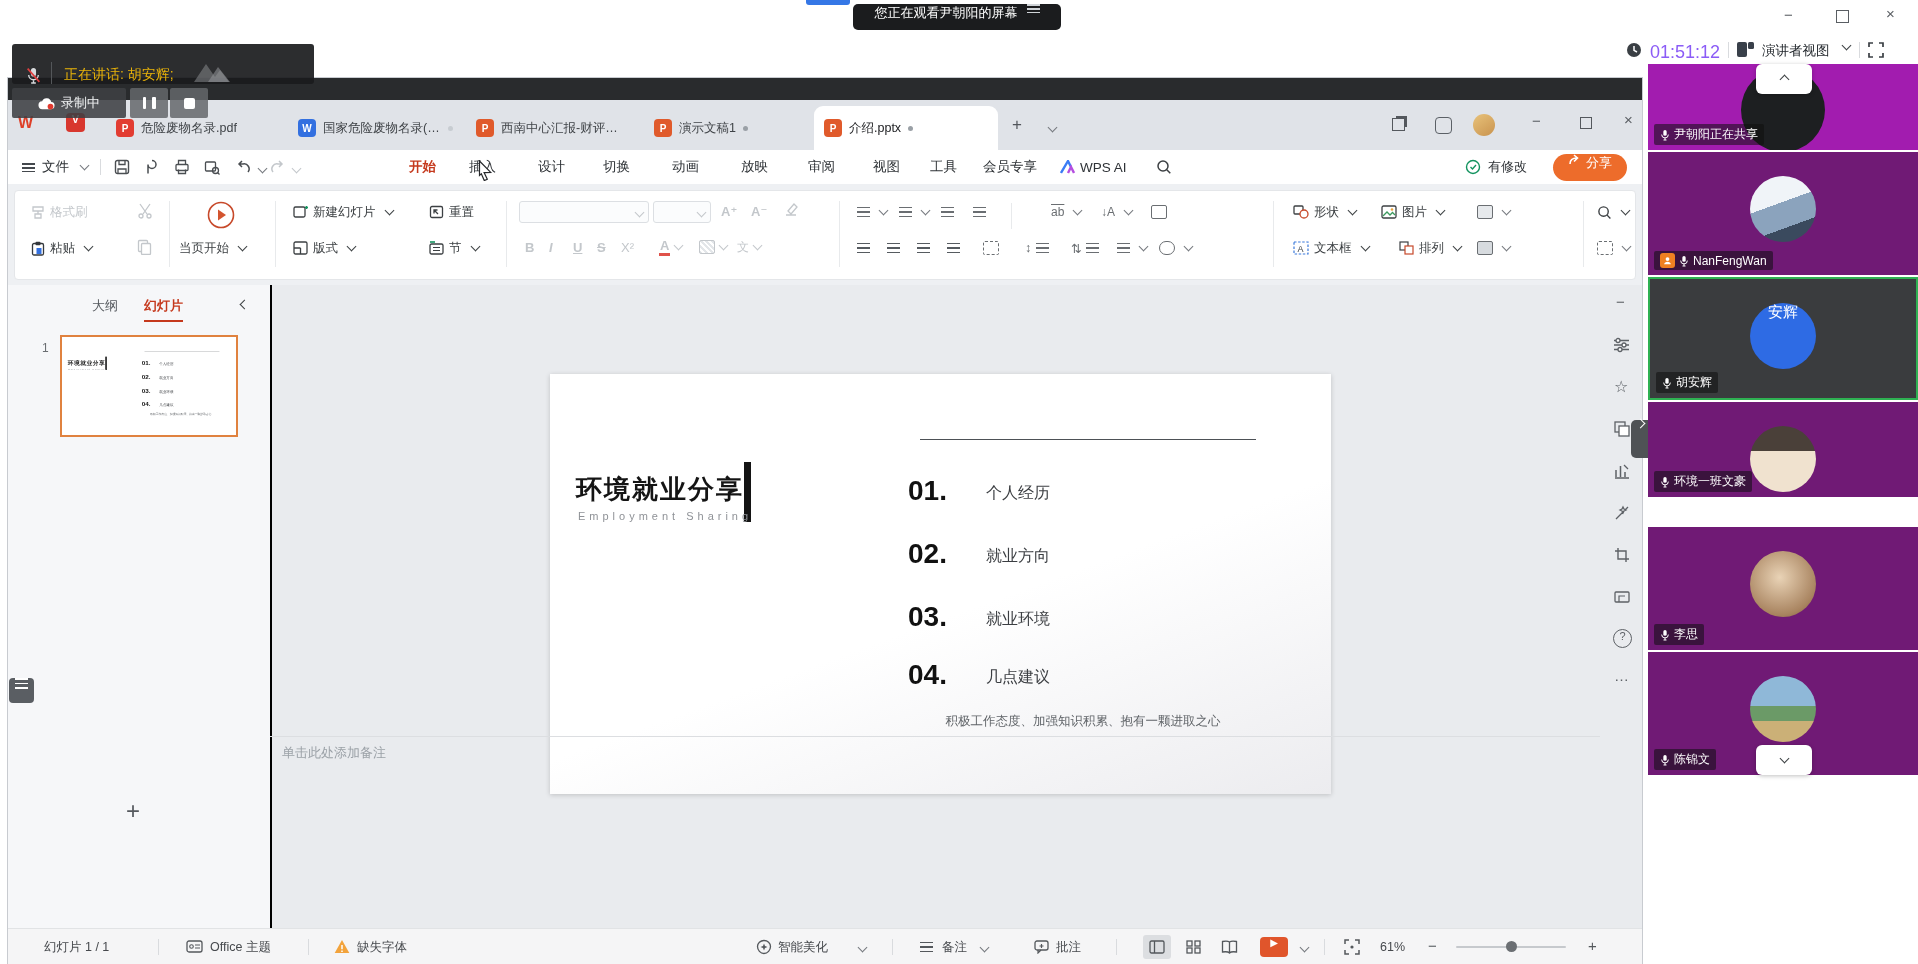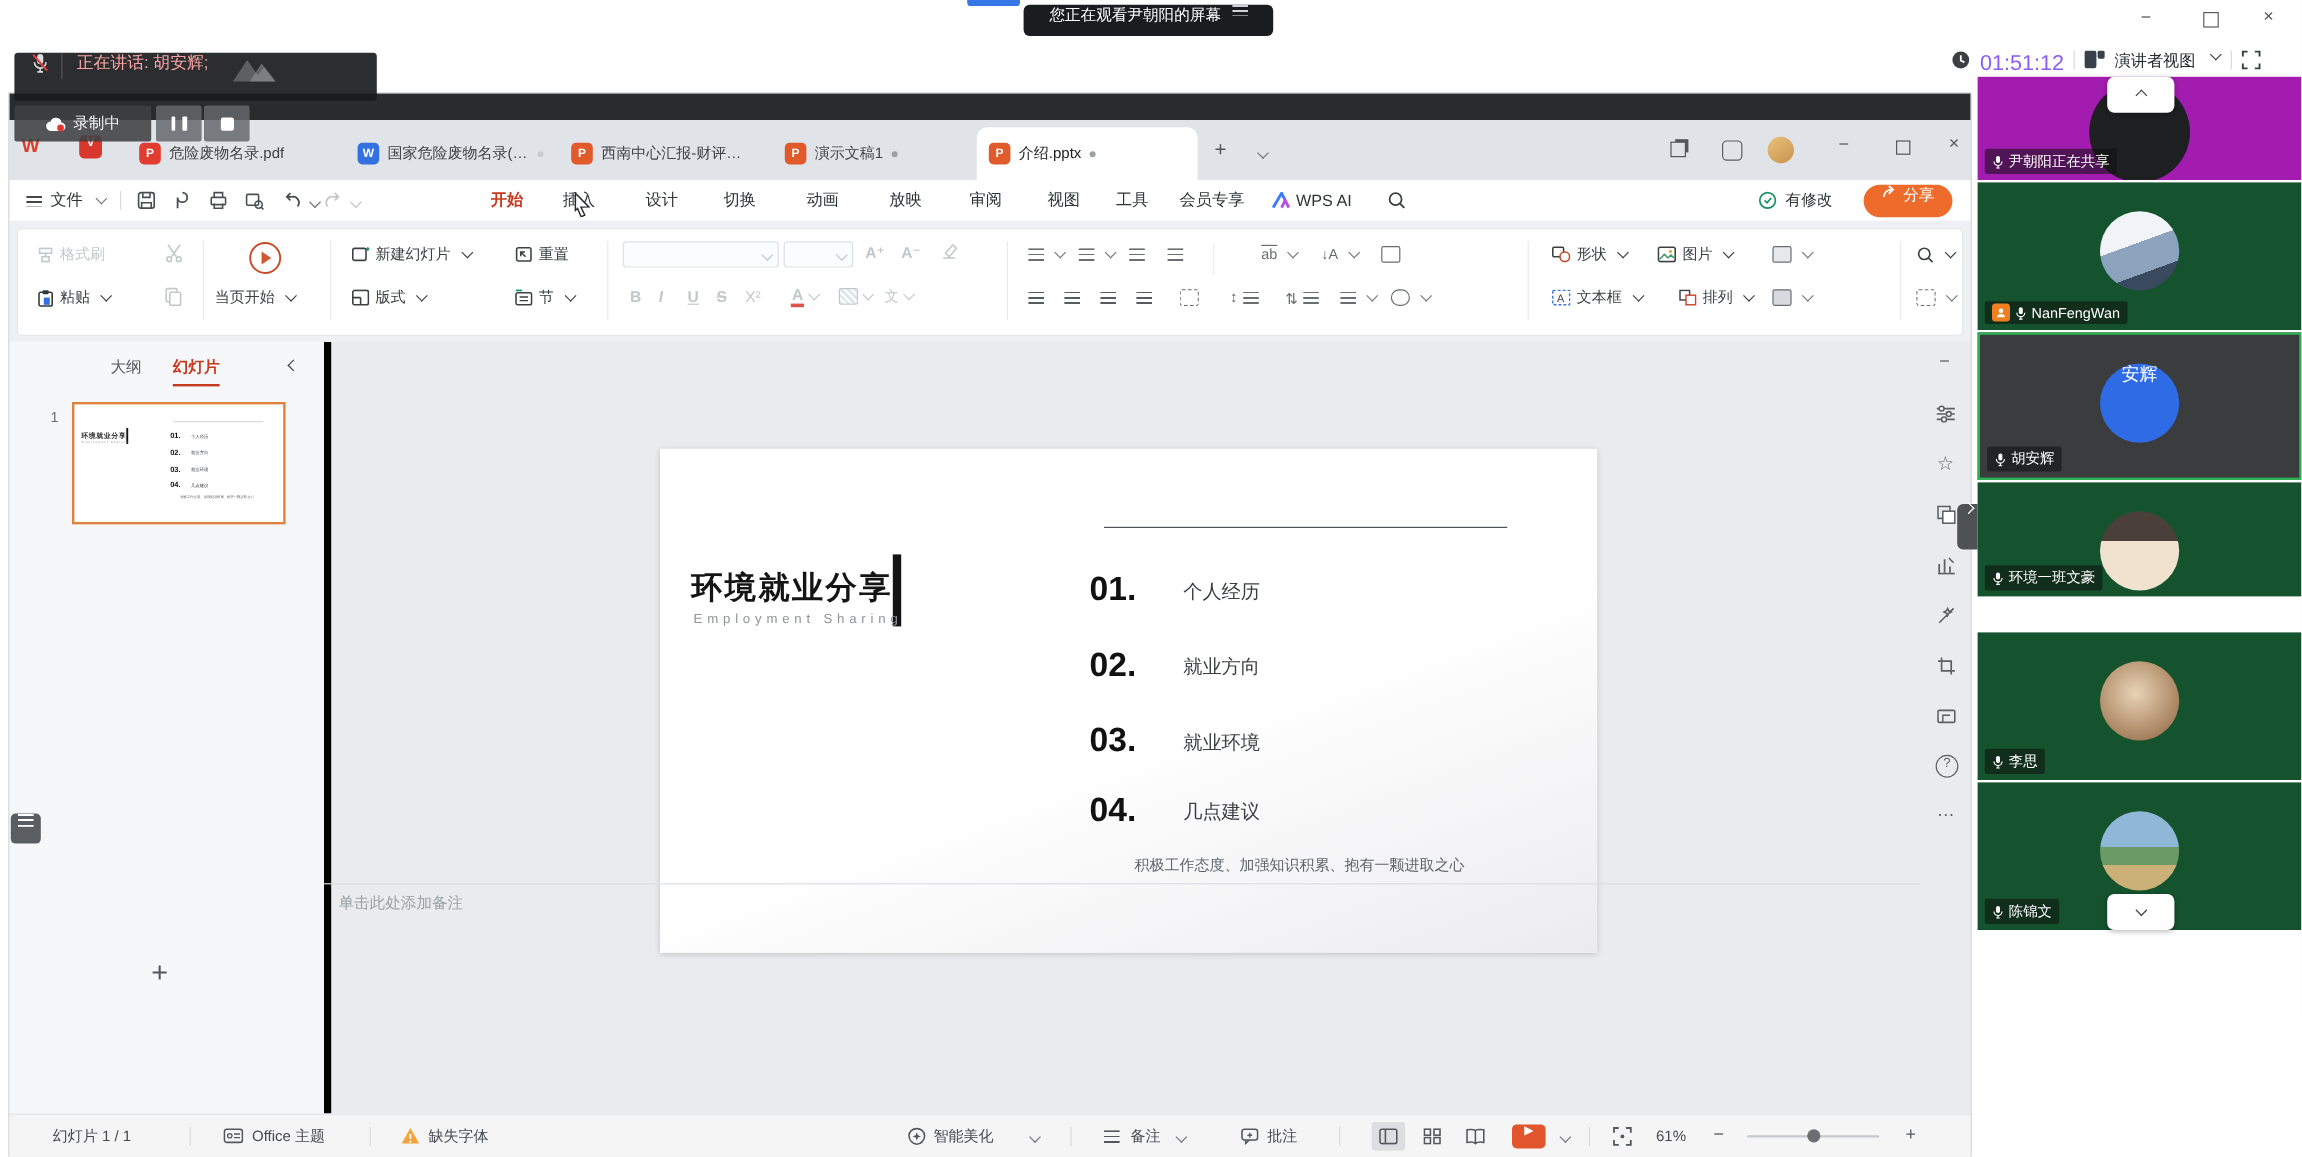--- a/index.html
+++ b/index.html
@@ -35,42 +35,42 @@
   .rbtn{position:absolute;height:26px;display:flex;align-items:center;gap:5px;font-size:12.5px;color:#3c4043;white-space:nowrap}
   .r1{top:8px}.r2{top:44px}
   .dis{color:#c3c7cb}
   .ilines{width:13px;height:11px;background:repeating-linear-gradient(to bottom,currentColor 0 1.4px,transparent 1.4px 4.4px)}
   .ibox{width:14px;height:12px;border:1.3px solid currentColor;border-radius:2px}
   .combo{position:absolute;height:20px;border:1px solid #dcdfe3;border-radius:3px;background:#fbfcfd}
   .combo .chv{position:absolute;right:4px;top:7px}
   .fbtn{position:absolute;top:44px;height:24px;display:flex;align-items:center;font-size:13px;color:#c3c7cb;font-weight:bold}
   
   #workarea{left:0;top:207px;width:1634px;height:643px;background:#e9ebee}
-  #leftpanel{left:0;top:0;width:262px;height:643px;background:#f6f7f9;border-right:6px solid #000000}
+  #leftpanel{left:0;top:0;width:262px;height:643px;background:#f6f7f9;border-right:2px solid #000000}
   #canvas{left:542px;top:89px;width:781px;height:420px;background:linear-gradient(160deg,#ffffff 55%,#ececef);box-shadow:0 1px 5px rgba(0,0,0,.18)}
   .slide-rel{position:relative;width:781px;height:420px}
   .sl-line{position:absolute;left:370px;top:65px;width:336px;height:1px;background:#4d5156}
   .sl-title{position:absolute;left:26px;top:98px;font-size:26px;font-weight:bold;color:#141414;letter-spacing:2px}
   .sl-bar{position:absolute;left:194px;top:88px;width:7px;height:60px;background:#141414}
   .sl-sub{position:absolute;left:28px;top:136px;font-size:11px;letter-spacing:4px;color:#8f9297}
   .sl-num{position:absolute;left:358px;width:60px;font-size:28px;font-weight:bold;color:#111}
   .sl-lab{position:absolute;left:436px;font-size:16px;color:#3b3e42}
   .sl-foot{position:absolute;left:348px;top:339px;width:370px;text-align:center;font-size:12.5px;color:#606468}
   #statusbar{left:0;top:850px;width:1634px;height:36px;background:#f5f5f6;border-top:1px solid #e1e3e5}
   .sb{position:absolute;top:0;height:36px;display:flex;align-items:center;font-size:12.5px;color:#46494d}
   .sep{width:1px;height:16px;background:#d9dbde}
   .viewbtn{position:absolute;top:6px;width:28px;height:24px;display:flex;align-items:center;justify-content:center;border-radius:3px;color:#54585c}
   
-  .tile{position:absolute;left:1648px;width:270px;background:#14532d;overflow:hidden;box-sizing:border-box}
+  .tile{position:absolute;left:1648px;width:270px;background:#701a75;overflow:hidden;box-sizing:border-box}
   .av{position:absolute;left:50%;top:24px;transform:translateX(-50%);width:66px;height:66px;border-radius:50%}
   .plabel{position:absolute;left:6px;bottom:5px;display:flex;align-items:center;gap:4px;background:rgba(15,15,15,.55);border-radius:2px;padding:2px 6px;font-size:12px;color:#fff;white-space:nowrap}
   .pill{position:absolute;left:1756px;width:56px;height:30px;background:#fff;border-radius:6px;box-shadow:0 1px 4px rgba(0,0,0,.25);display:flex;align-items:center;justify-content:center}
   .badge{width:15px;height:15px;border-radius:3px;background:#ef8022;display:flex;align-items:center;justify-content:center;flex:none}
   
-  #speakbar{left:12px;top:44px;width:302px;height:40px;background:rgba(26,27,29,.92);border-radius:3px;display:flex;align-items:flex-start;color:#fca5a5;font-size:14px}
+  #speakbar{left:12px;top:44px;width:302px;height:40px;background:rgba(26,27,29,.92);border-radius:3px;display:flex;align-items:flex-end;color:#eab308;font-size:14px}
   .recseg{position:absolute;top:88px;height:30px;border-radius:2px;display:flex;align-items:center;justify-content:center;gap:6px;color:#f1f3f4;font-size:13px}
   .pbar{width:3.5px;height:12px;background:#fff;border-radius:1px}
 </style>
 </head>
 <body>
 
 <div id="app">
 
   <div class="a" style="left:806px;top:0;width:44px;height:5px;background:#3577e6;border-radius:0 0 3px 3px"></div>
   <div class="a flex" style="left:853px;top:4px;width:208px;height:26px;background:#1b1c1e;border-radius:5px;justify-content:center;gap:9px">

